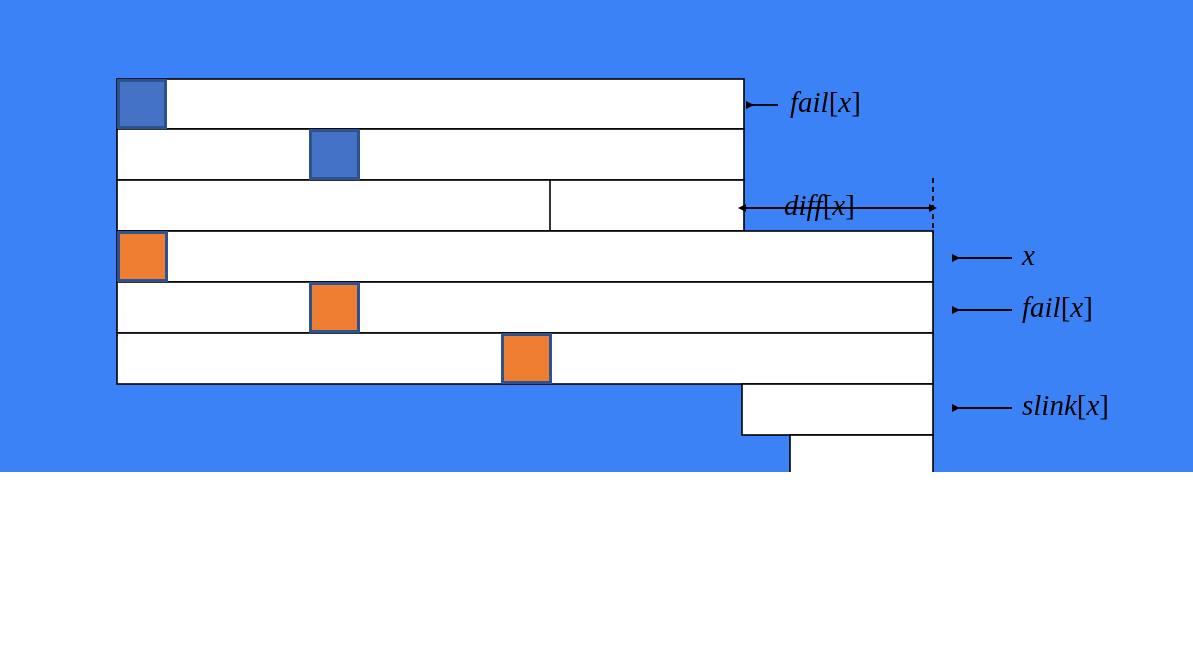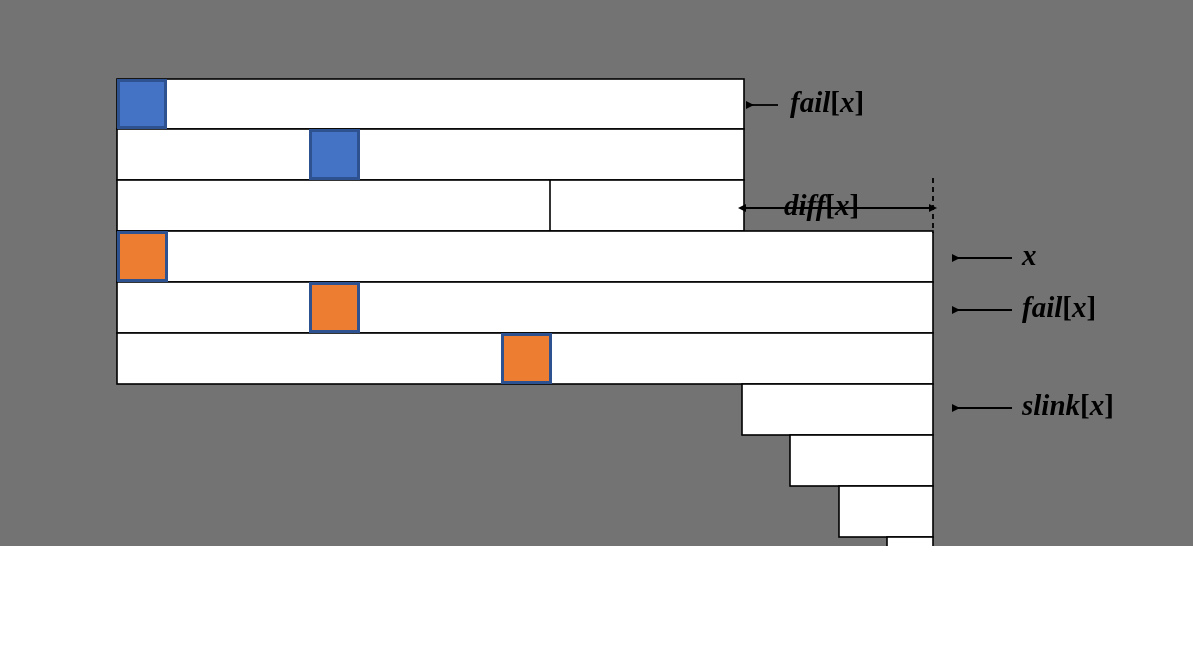--- a/index.html
+++ b/index.html
@@ -6,24 +6,23 @@
     margin: 0;
     padding: 0;
     background: #ffffff;
   }
   body {
     font-family: "Liberation Serif", "DejaVu Serif", serif;
   }
   #canvas {
     position: relative;
     width: 1193px;
-    height: 546px;
-    background: #737373;
+    height: 472px;
+    background: #3b82f6;
     overflow: hidden;
-    font-weight: bold;
   }
   svg#diagram {
     position: absolute;
     left: 0;
     top: 0;
     width: 1193px;
     height: 660px;
   }
   .bar-rect {
     fill: #ffffff;

